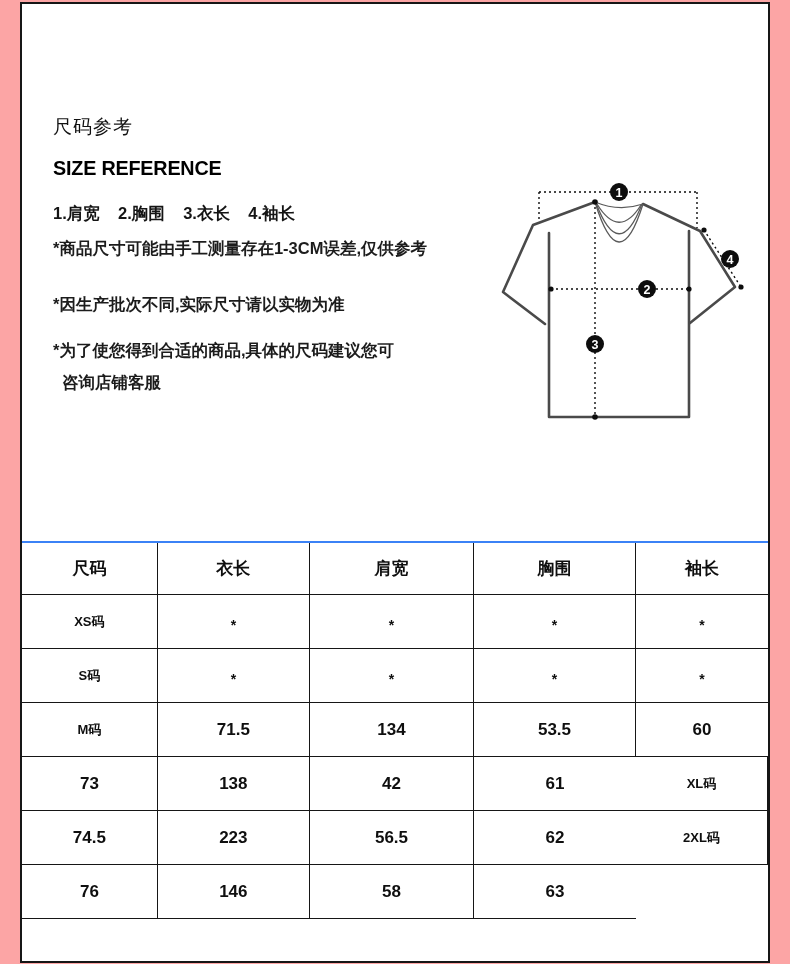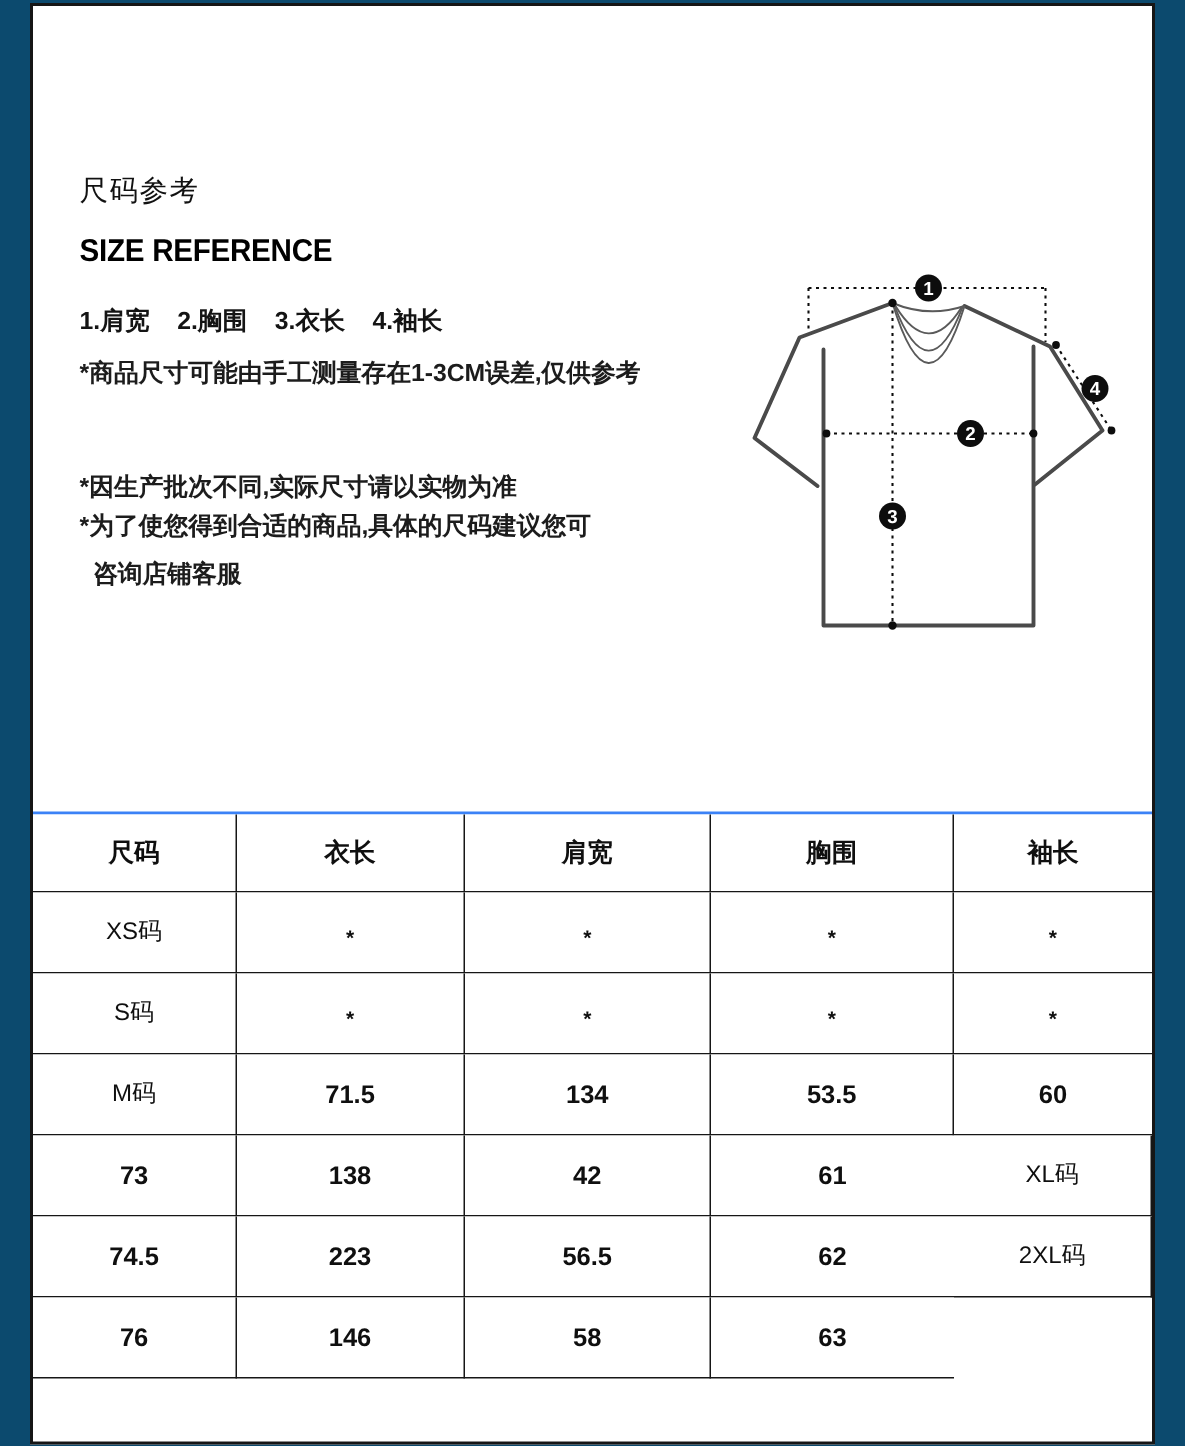--- a/index.html
+++ b/index.html
@@ -1,17 +1,17 @@
 <!DOCTYPE html>
 <html><head>
 <meta charset="utf-8">
 <style>
   html,body { margin:0; padding:0; background:#ffffff; }
   .page {
-    position:relative; width:790px; height:964px; background:#0c4a6e;
+    position:relative; width:790px; height:964px; background:#fca5a5;
     font-family:"Liberation Sans", sans-serif; color:#1a1a1a; overflow:hidden;
   }
   .frame {
     position:absolute; left:20px; top:2px; width:750px; height:961px;
     border:2px solid #161616; box-sizing:border-box; background:#ffffff;
   }
   .title-cn {
     position:absolute; left:31px; top:110px;
     font-size:19px; font-weight:500; letter-spacing:1px; color:#111;
   }
@@ -19,40 +19,40 @@
     position:absolute; left:31px; top:152px;
     font-size:21px; font-weight:800; letter-spacing:-0.2px; color:#000;
     transform:scaleX(0.94); transform-origin:left center;
   }
   .legend {
     position:absolute; left:31px; top:199px;
     font-size:16.5px; font-weight:600; white-space:pre; color:#141414;
   }
   .note { position:absolute; left:31px; font-size:16.5px; font-weight:600; color:#1c1c1c; }
   .note-1 { top:234px; }
-  .note-2 { top:310px; }
+  .note-2 { top:290px; }
   .note-3 { top:336px; }
   .note-4 { top:368px; left:40px; }
   .diagram { position:absolute; left:463px; top:176px; width:275px; height:255px; }
   .size-table {
     position:absolute; left:0; right:0; top:537px; bottom:0;
     display:grid;
     grid-template-columns:18.2% 20.4% 22% 21.7% 17.7%;
     grid-template-rows:52px repeat(6, 54px) 1fr;
     border-top:2px solid #3b82f6;
     box-sizing:border-box;
   }
   .cell {
     display:flex; align-items:center; justify-content:center;
     border-right:1.5px solid #161616; border-bottom:1.5px solid #161616;
     box-sizing:border-box; background:#fff;
   }
   .cell.last-col { border-right:none; }
   .cell.head { font-size:17px; font-weight:700; color:#0f0f0f; }
-  .cell.size-label { font-size:16px; font-weight:400; color:#0f0f0f; }
+  .cell.size-label { font-size:13px; font-weight:700; color:#0f0f0f; }
   .cell.val { font-size:17px; font-weight:700; color:#0f0f0f; }
   .cell.ast { font-size:14px; font-weight:700; color:#0f0f0f; padding-top:6px; }
   .footnote-cell {
     grid-column:1 / 6;
     display:flex; align-items:center;
     border-bottom:none; border-right:none;
     padding-left:34px; box-sizing:border-box;
     font-size:14.5px; font-weight:500; color:#3d3d3d; background:#fff;
   }
   svg .shirt { fill:none; stroke:#4a4a4a; stroke-width:2.6; stroke-linejoin:round; stroke-linecap:round; }

